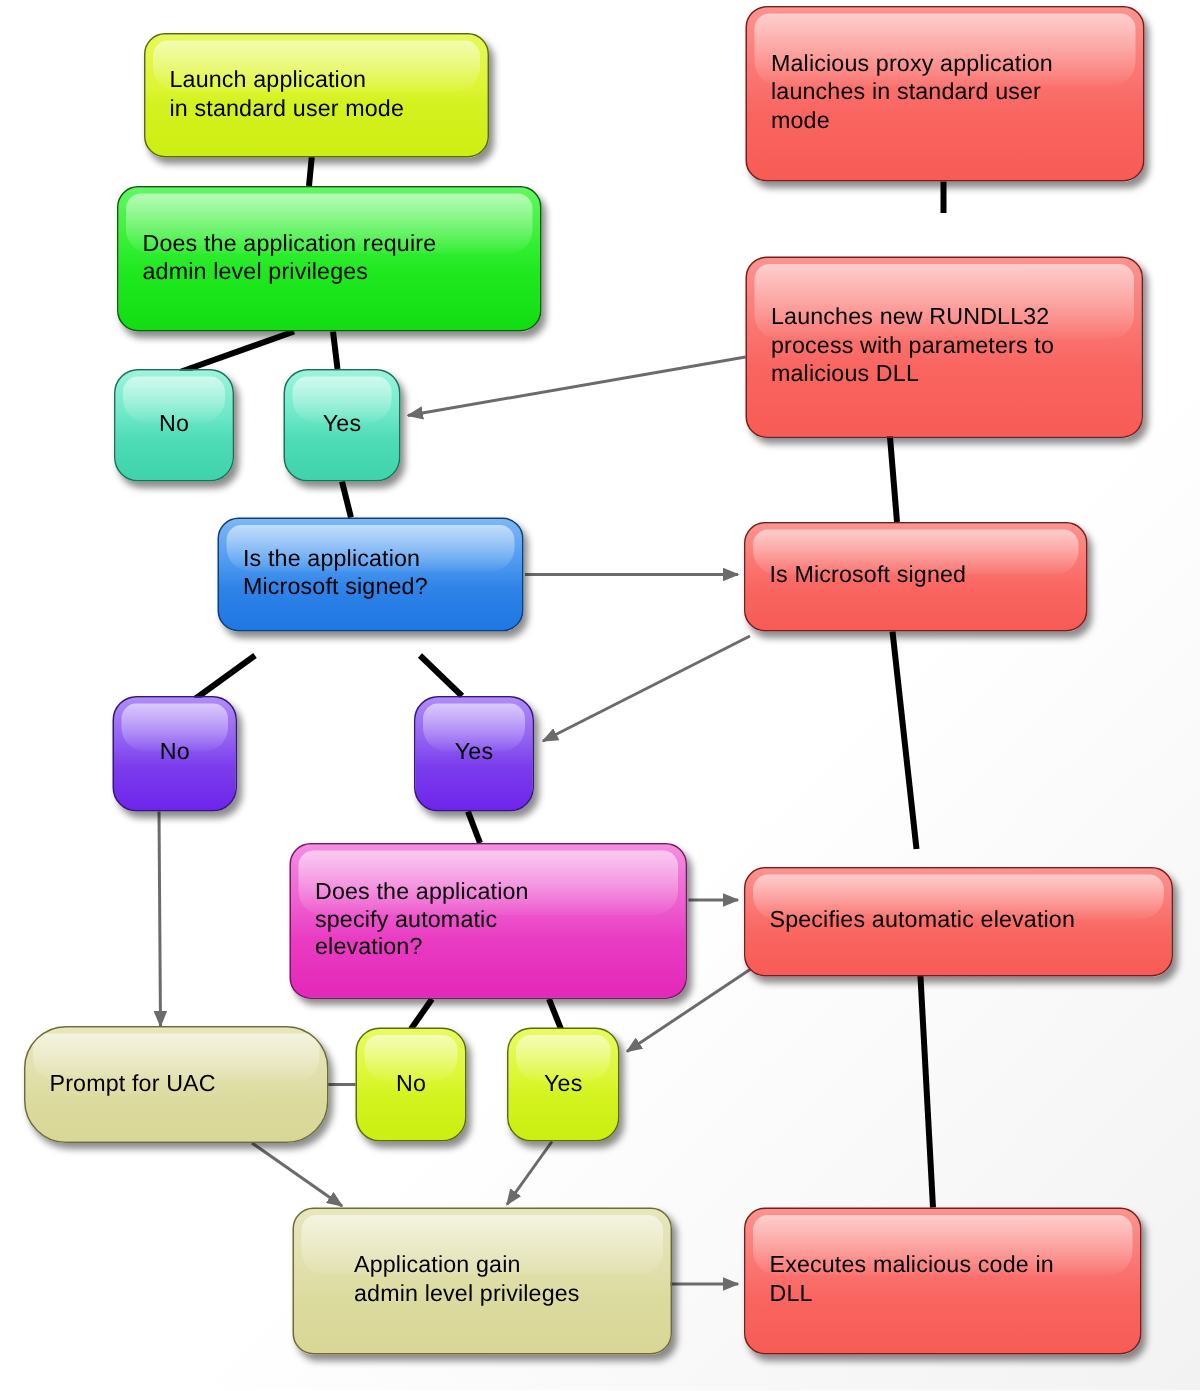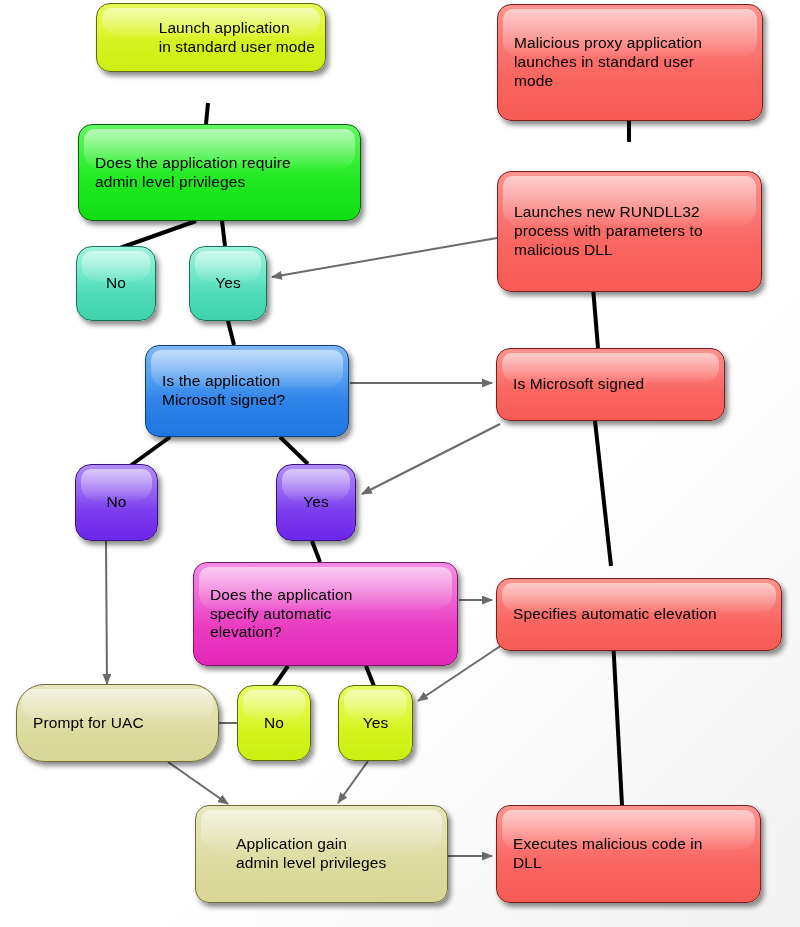--- a/index.html
+++ b/index.html
@@ -87,39 +87,39 @@
       <path d="M368,761 L338,803"></path>
       <path d="M497,238 L272,277"></path>
       <path d="M350,383 L492,383"></path>
       <path d="M500,424 L362,494"></path>
       <path d="M459,600 L492,600"></path>
       <path d="M505,643 L418,701"></path>
       <path d="M420,856 L492,856"></path>
     </g>
   </svg>
 
-<div class="node c-lime" style="left: 96px; top: 3px; width: 230px; height: 69px; justify-content: flex-end;">
+<div class="node c-lime" style="left: 96px; top: 22px; width: 230px; height: 83px;">
       <div class="gloss"></div>
       <div class="txt">Launch application
 in standard user mode</div>
     </div>
     <div class="node c-green" style="left: 78px; top: 124px; width: 283px; height: 97px;">
       <div class="gloss"></div>
       <div class="txt">Does the application require
 admin level privileges</div>
     </div>
     <div class="node c-teal small" style="left: 76px; top: 246px; width: 80px; height: 75px;">
       <div class="gloss"></div>
       <div class="txt">No</div>
     </div>
     <div class="node c-teal small" style="left: 189px; top: 246px; width: 78px; height: 75px;">
       <div class="gloss"></div>
       <div class="txt">Yes</div>
     </div>
-    <div class="node c-blue" style="left: 145px; top: 345px; width: 204px; height: 92px;">
+    <div class="node c-blue" style="left: 145px; top: 345px; width: 204px; height: 76px;">
       <div class="gloss"></div>
       <div class="txt">Is the application
 Microsoft signed?</div>
     </div>
     <div class="node c-purple small" style="left: 75px; top: 464px; width: 83px; height: 77px;">
       <div class="gloss"></div>
       <div class="txt">No</div>
     </div>
     <div class="node c-purple small" style="left: 276px; top: 464px; width: 80px; height: 77px;">
       <div class="gloss"></div>

